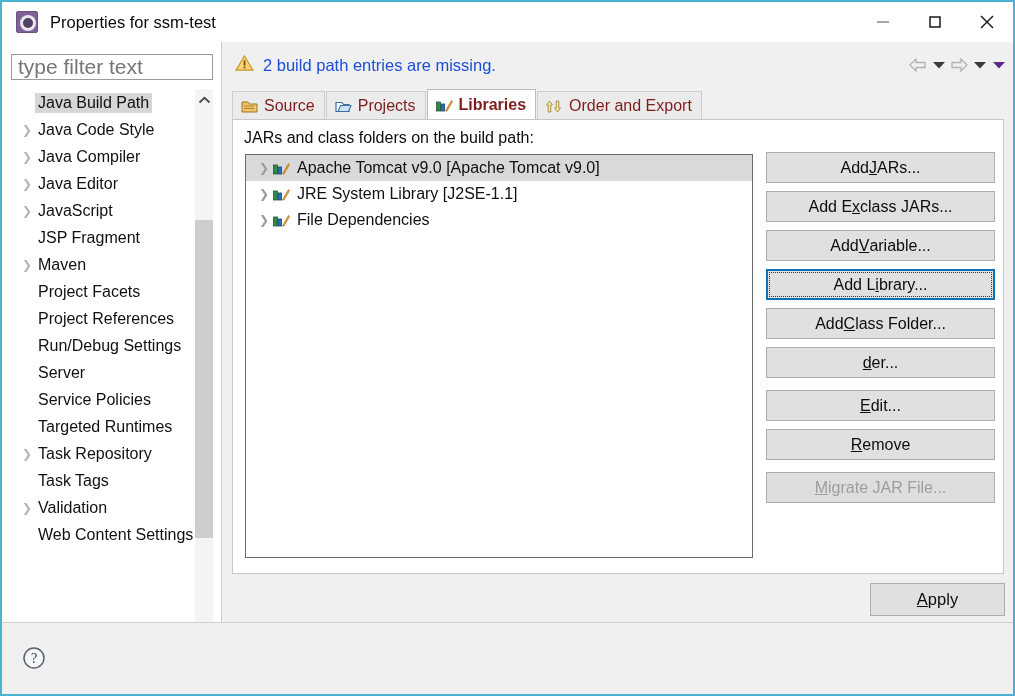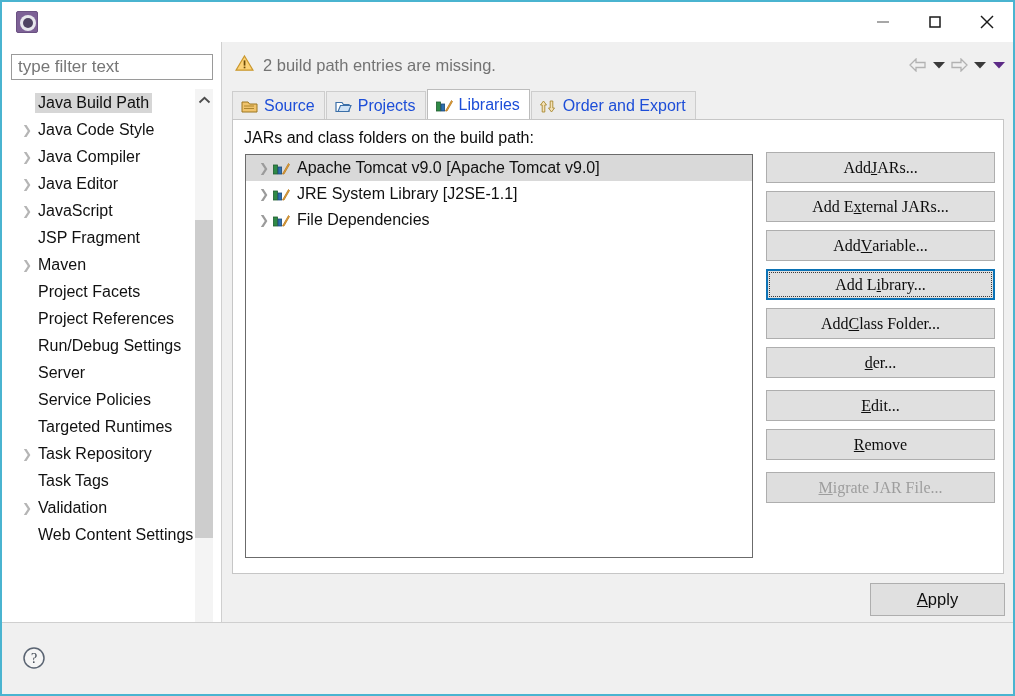--- a/index.html
+++ b/index.html
@@ -79,21 +79,21 @@
     width: 219px; height: 580px;
     background: #ffffff;
   }
   .filter-box {
     position: absolute;
     left: 9px; top: 12px;
     width: 202px; height: 26px;
     border: 1px solid #9a9a9a;
     background: #ffffff;
     font-family: "Liberation Sans", sans-serif;
-    font-size: 17px;
+    font-size: 21px;
     color: #767676;
     padding: 0 6px;
     line-height: 24px;
     outline: none;
   }
   .filter-box::placeholder { color: #767676; opacity: 1; }
 
   .tree-pane {
     position: absolute;
     left: 9px; top: 47px;
@@ -181,21 +181,21 @@
     position: absolute;
     left: 0; top: 0;
     width: 791px; height: 46px;
     display: flex;
     align-items: center;
   }
   .warn-icon { margin-left: 13px; flex: none; }
   .warn-text {
     margin-left: 9px;
     font-size: 16.5px;
-    color: #737373;
+    color: #1d4ed8;
     white-space: nowrap;
   }
   .nav-arrows {
     position: absolute;
     right: 6px; top: 0;
     height: 46px;
     display: flex;
     align-items: center;
     gap: 2px;
   }
@@ -219,27 +219,28 @@
   .tab {
     height: 29px;
     display: flex;
     align-items: center;
     padding: 0 9px 0 8px;
     background: #ebebeb;
     border: 1px solid #cdcdcd;
     border-bottom: none;
     margin-right: 1px;
     font-size: 16px;
-    color: #1d4ed8;
+    color: #7f1d1d;
     white-space: nowrap;
   }
   .tab.active {
     background: #ffffff;
     height: 31px;
     border-color: #bcbcbc;
+    font-weight: bold;
   }
   .tab .tico { margin-right: 6px; display: flex; flex: none; }
 
   .tab-body {
     position: absolute;
     left: 10px; top: 77px;
     width: 772px; height: 455px;
     background: #ffffff;
     border: 1px solid #c6c6c6;
   }
@@ -277,21 +278,21 @@
 
   .btn-col {
     position: absolute;
     left: 533px; top: 32px;
     width: 229px;
   }
   .dlg-btn {
     width: 229px; height: 31px;
     background: #e0e0e0;
     border: 1px solid #aeaeae;
-    font-family: Liberation Serif, serif;
+    font-family: Liberation Sans, sans-serif;
     font-size: 16px;
     color: #0d0d0d;
     display: flex;
     align-items: center;
     justify-content: center;
     margin-bottom: 8px;
     white-space: nowrap;
   }
   .dlg-btn.focused {
     border: 2px solid #0b72b5;
@@ -338,20 +339,21 @@
     width: 24px; height: 24px;
   }
 </style>
 </head>
 <body>
 
 <div class="window">
 
   <div class="titlebar">
     <div class="app-icon"></div>
+    <div class="title-text">Properties for ssm-test</div>
     <div class="win-buttons">
       <div class="win-btn">
         <svg width="16" height="16" viewBox="0 0 16 16">
             <line x1="2" y1="8" x2="14" y2="8" stroke="#777" stroke-width="1.3"></line>
           </svg>
       </div>
       <div class="win-btn">
         <svg width="16" height="16" viewBox="0 0 16 16">
             <rect x="3" y="3" width="10" height="10" fill="none" stroke="#1a1a1a" stroke-width="1.5"></rect>
           </svg>
@@ -592,21 +594,21 @@
 
       <div class="btn-col" id="btn-col">
           <div class="dlg-btn">
             <span>Add </span>
             <span class="ul">J</span>
             <span>ARs...</span>
           </div>
           <div class="dlg-btn">
             <span>Add E</span>
             <span class="ul">x</span>
-            <span>ternal JARs...</span>
+            <span>class JARs...</span>
           </div>
           <div class="dlg-btn">
             <span>Add </span>
             <span class="ul">V</span>
             <span>ariable...</span>
           </div>
           <div class="dlg-btn focused">
             <span>Add L</span>
             <span class="ul">i</span>
             <span>brary...</span>

